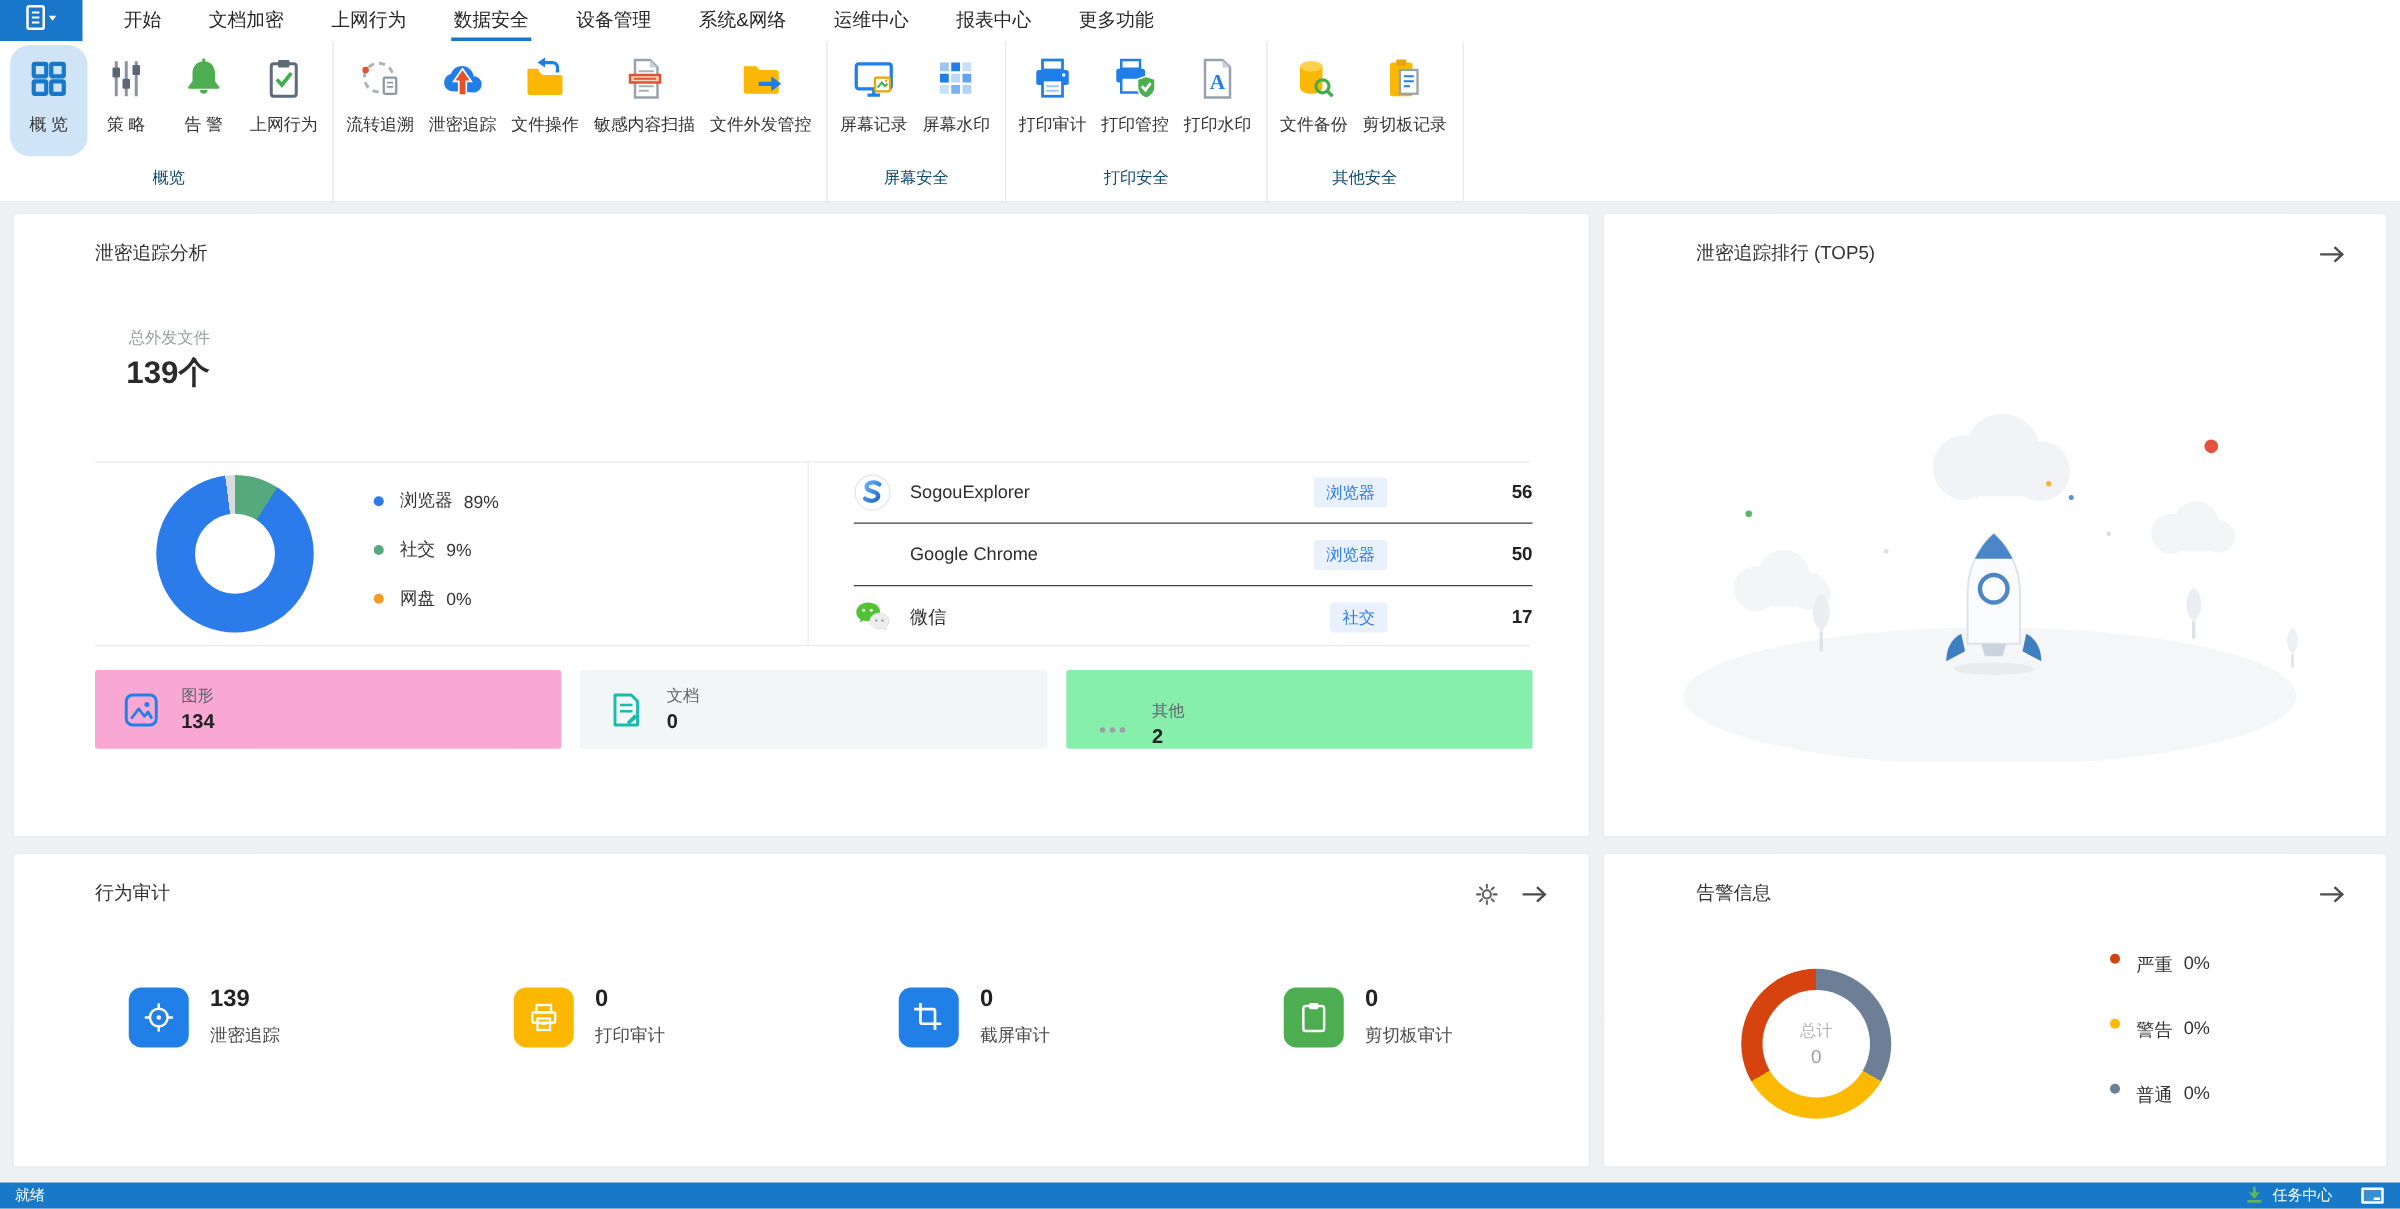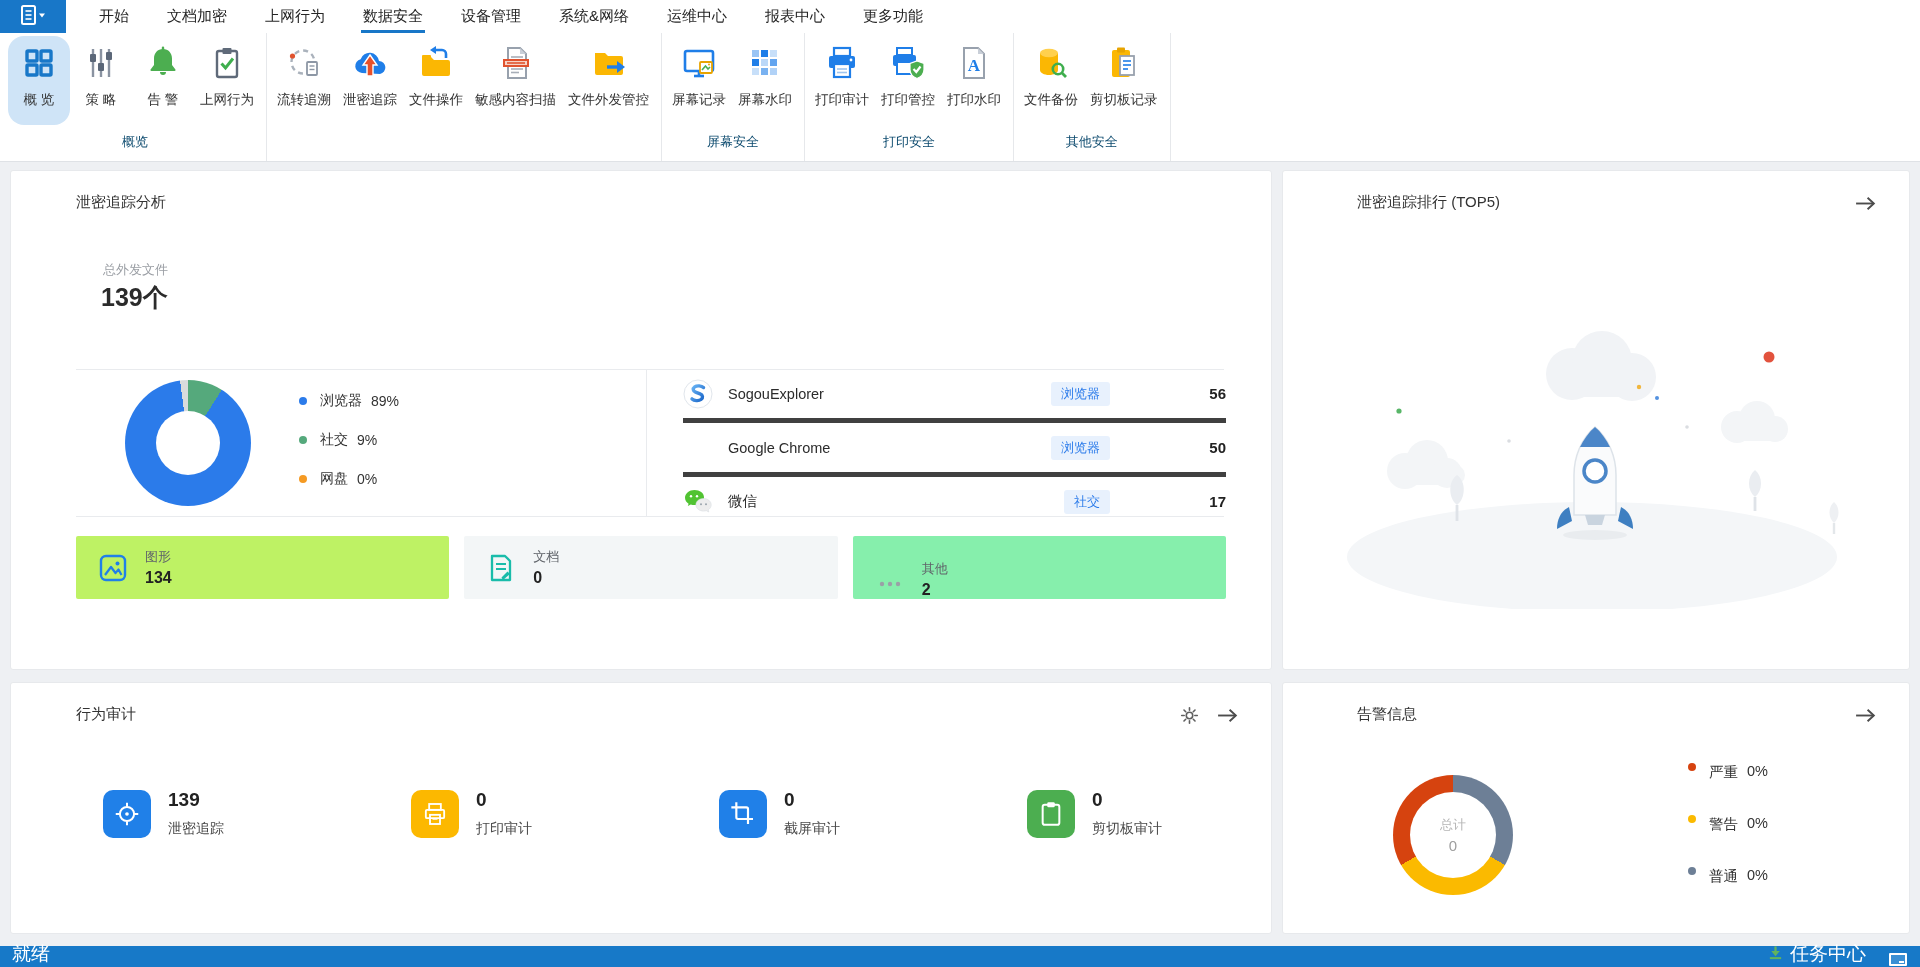--- a/index.html
+++ b/index.html
@@ -45,21 +45,21 @@
   .donut{position:absolute;border-radius:50%;}
   .donut .hole{position:absolute;background:#fff;border-radius:50%;display:flex;flex-direction:column;align-items:center;justify-content:center;}
   .channel-donut{left:114px;top:209px;width:126px;height:126px;}
   .channel-donut .hole{inset:31px;}
   .chan-legend{position:absolute;left:288px;top:210px;}
   .cl-row{height:39px;display:flex;align-items:center;}
   .ldot{width:8px;height:8px;border-radius:50%;margin-right:13px;flex:none;}
   .cl-name{font-size:14px;color:#333;margin-right:9px;}
   .cl-pct{font-size:14px;color:#333;}
   .app-list{position:absolute;left:672px;top:198px;width:543px;}
-  .app-row{height:49px;display:flex;align-items:center;border-bottom:5px solid #404040;}
+  .app-row{height:49px;display:flex;align-items:center;border-bottom:1px solid #404040;}
   .app-row:last-child{border-bottom:none;}
   .app-ic{width:30px;height:30px;margin-right:15px;flex:none;line-height:0;}
   .app-name{flex:1;font-size:14.5px;color:#2c2c2c;}
   .app-tag{background:#e8f1fd;color:#2b7bea;font-size:13px;padding:3px 10px;border-radius:3px;margin-right:78px;}
   .app-val{width:38px;text-align:right;font-size:15px;font-weight:bold;color:#222;}
   .chrome-ic{width:28px;height:28px;border-radius:50%;margin:1px;background:conic-gradient(from -60deg,#e94335 0 120deg,#fbbc05 0 240deg,#34a853 0 360deg);position:relative;}
   .chrome-ic::after{content:"";position:absolute;inset:7px;border-radius:50%;background:#4285f4;border:2.5px solid #fff;box-sizing:border-box;}
   .ft-boxes{position:absolute;left:65px;top:365px;width:1150px;height:63px;display:flex;gap:15px;}
   .ft-box{flex:1;display:flex;align-items:center;padding-left:22px;border-radius:2px;cursor:pointer;}
   .ft-ic{width:30px;height:30px;margin-right:17px;line-height:0;}
@@ -80,21 +80,21 @@
   .alert-donut{left:110px;top:92px;width:120px;height:120px;}
   .alert-donut .hole{inset:17px;}
   .ad-center-label{font-size:13px;color:#b5b5b5;margin-bottom:3px;}
   .ad-center-value{font-size:15px;color:#9e9e9e;}
   .alert-legend{position:absolute;left:405px;top:80px;}
   .al-row{height:52px;display:flex;align-items:flex-start;}
   .al-name{font-size:14.5px;color:#333;margin-right:9px;}
   .al-pct{font-size:14.5px;color:#333;}
 
   
-  .statusbar{position:absolute;left:0;right:0;bottom:0;height:21px;background:#1779c8;color:#fff;font-size:19px;display:flex;align-items:flex-end;padding:0 12px;box-sizing:border-box;}
+  .statusbar{position:absolute;left:0;right:0;bottom:0;height:21px;background:#1779c8;color:#fff;font-size:12px;display:flex;align-items:center;padding:0 12px;box-sizing:border-box;}
   .sb-left{flex:none;}
   .sb-spacer{flex:1;}
   .sb-task{display:flex;align-items:center;gap:7px;cursor:pointer;margin-right:22px;}
   .sb-mon{line-height:0;cursor:pointer;}
 </style>
 </head>
 <body>
 
 <div class="app">
 
@@ -427,21 +427,21 @@
               </svg>
           </span>
           <span class="app-name">微信</span>
           <span class="app-tag">社交</span>
           <span class="app-val">17</span>
         </div>
       </div>
       <div class="hr hr-bottom"></div>
 
       <div class="ft-boxes">
-        <div class="ft-box" style="background: #bef264;">
+        <div class="ft-box" style="background: #f9a8d4;">
           <span class="ft-ic"><svg width="30" height="30" viewBox="0 0 30 30">
                 <rect x="3" y="3" width="24" height="24" rx="5" fill="none" stroke="#2080e8" stroke-width="2.4"></rect>
                 <circle cx="19.5" cy="10.5" r="2" fill="#2080e8"></circle>
                 <path d="M7 22l6-8 4.5 6 3-3.5 3 5.5" fill="none" stroke="#2080e8" stroke-width="2.2" stroke-linejoin="round"></path>
               </svg></span>
           <div class="ft-txt">
             <div class="ft-label">图形</div>
             <div class="ft-value">134</div>
           </div>
         </div>

